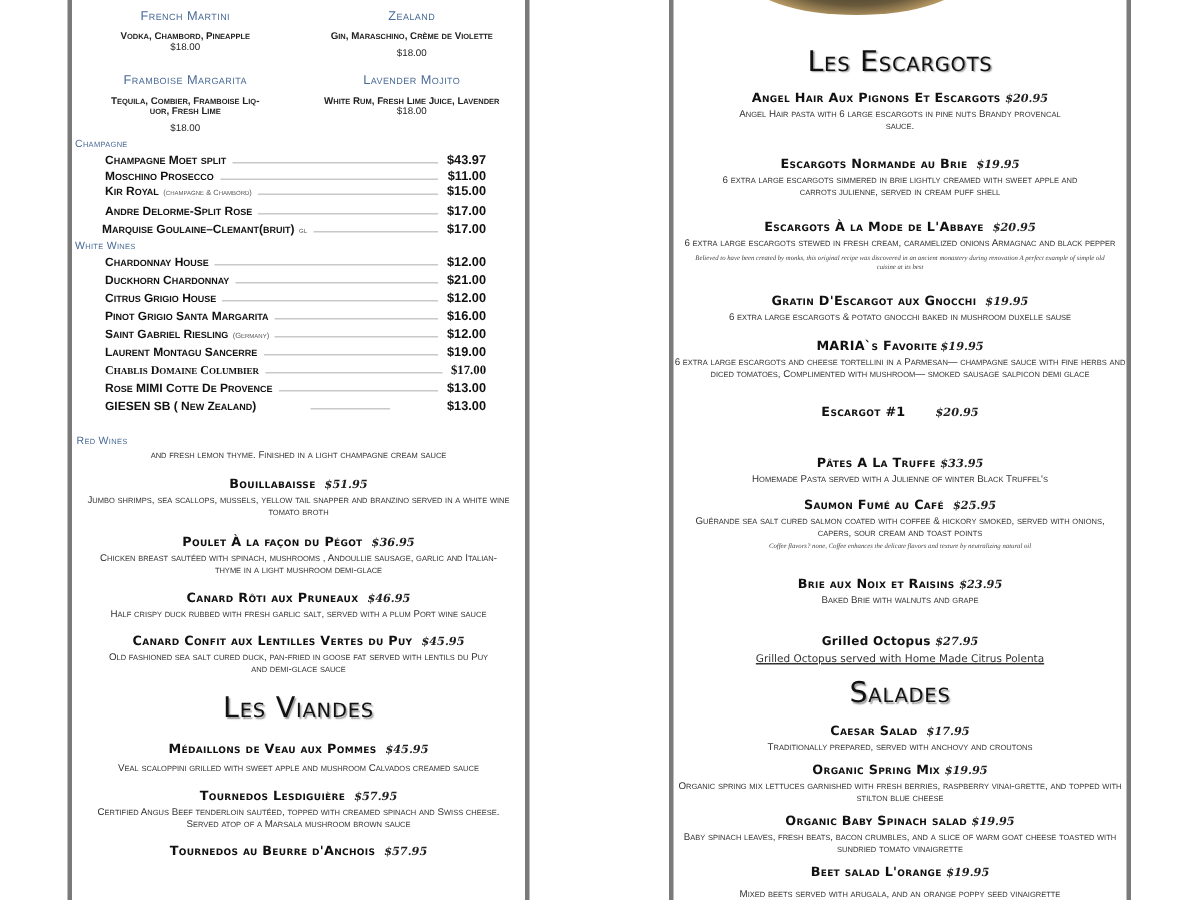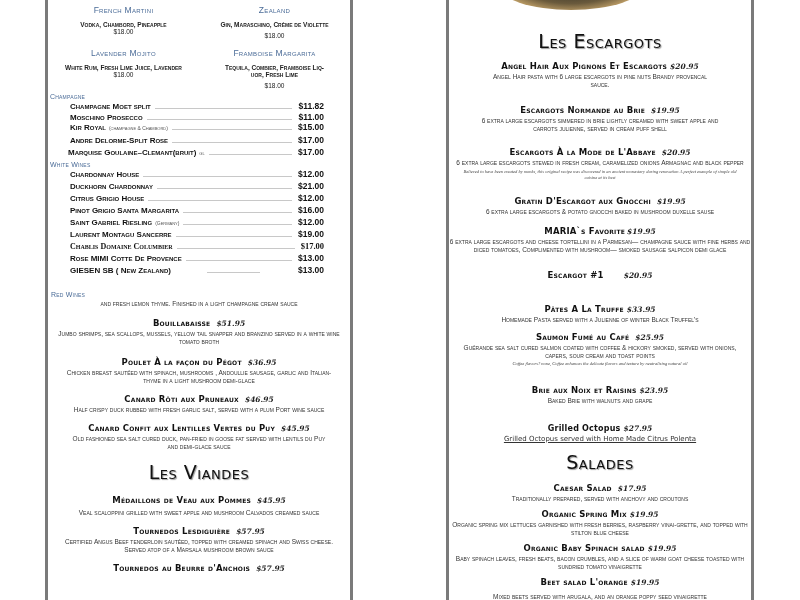--- a/index.html
+++ b/index.html
@@ -47,37 +47,37 @@
       <div class="name">French Martini</div>
       <div class="desc">Vodka, Chambord, Pineapple</div>
       <div class="price">$18.00</div>
     </div>
     <div class="cocktail">
       <div class="name">Zealand</div>
       <div class="desc">Gin, Maraschino, Crème de Violette</div>
       <div class="price" style="margin-top:4px;">$18.00</div>
     </div>
     <div class="cocktail">
+      <div class="name">Framboise Margarita</div>
+      <div class="desc" style="padding:0 22px;">Tequila, Combier, Framboise Liq-uor, Fresh Lime</div>
+      <div class="price" style="margin-top:4px;">$18.00</div>
+    </div>
+    <div class="cocktail">
       <div class="name">Lavender Mojito</div>
       <div class="desc">White Rum, Fresh Lime Juice, Lavender</div>
       <div class="price">$18.00</div>
-    </div>
-    <div class="cocktail">
-      <div class="name">Framboise Margarita</div>
-      <div class="desc" style="padding:0 22px;">Tequila, Combier, Framboise Liq-uor, Fresh Lime</div>
-      <div class="price" style="margin-top:4px;">$18.00</div>
     </div>
   </div>
 
   <div style="position:absolute; left:50px; width:300px; top:92px;">
     <div class="wine-cat">Champagne</div>
     <div class="wine-row">
         <span class="wname">Champagne Moet split</span>
         <span class="leader"></span>
-        <span class="wprice">$11.82</span>
+        <span class="wprice">$43.97</span>
       </div>
     <div class="wine-row">
         <span class="wname">Moschino Prosecco</span>
         <span class="leader"></span>
         <span class="wprice">$11.00</span>
       </div>
     <div class="wine-row">
         <span class="wname">Kir Royal</span>
         <span class="wnote">(champagne &amp; Chambord)</span>
         <span class="leader"></span>

